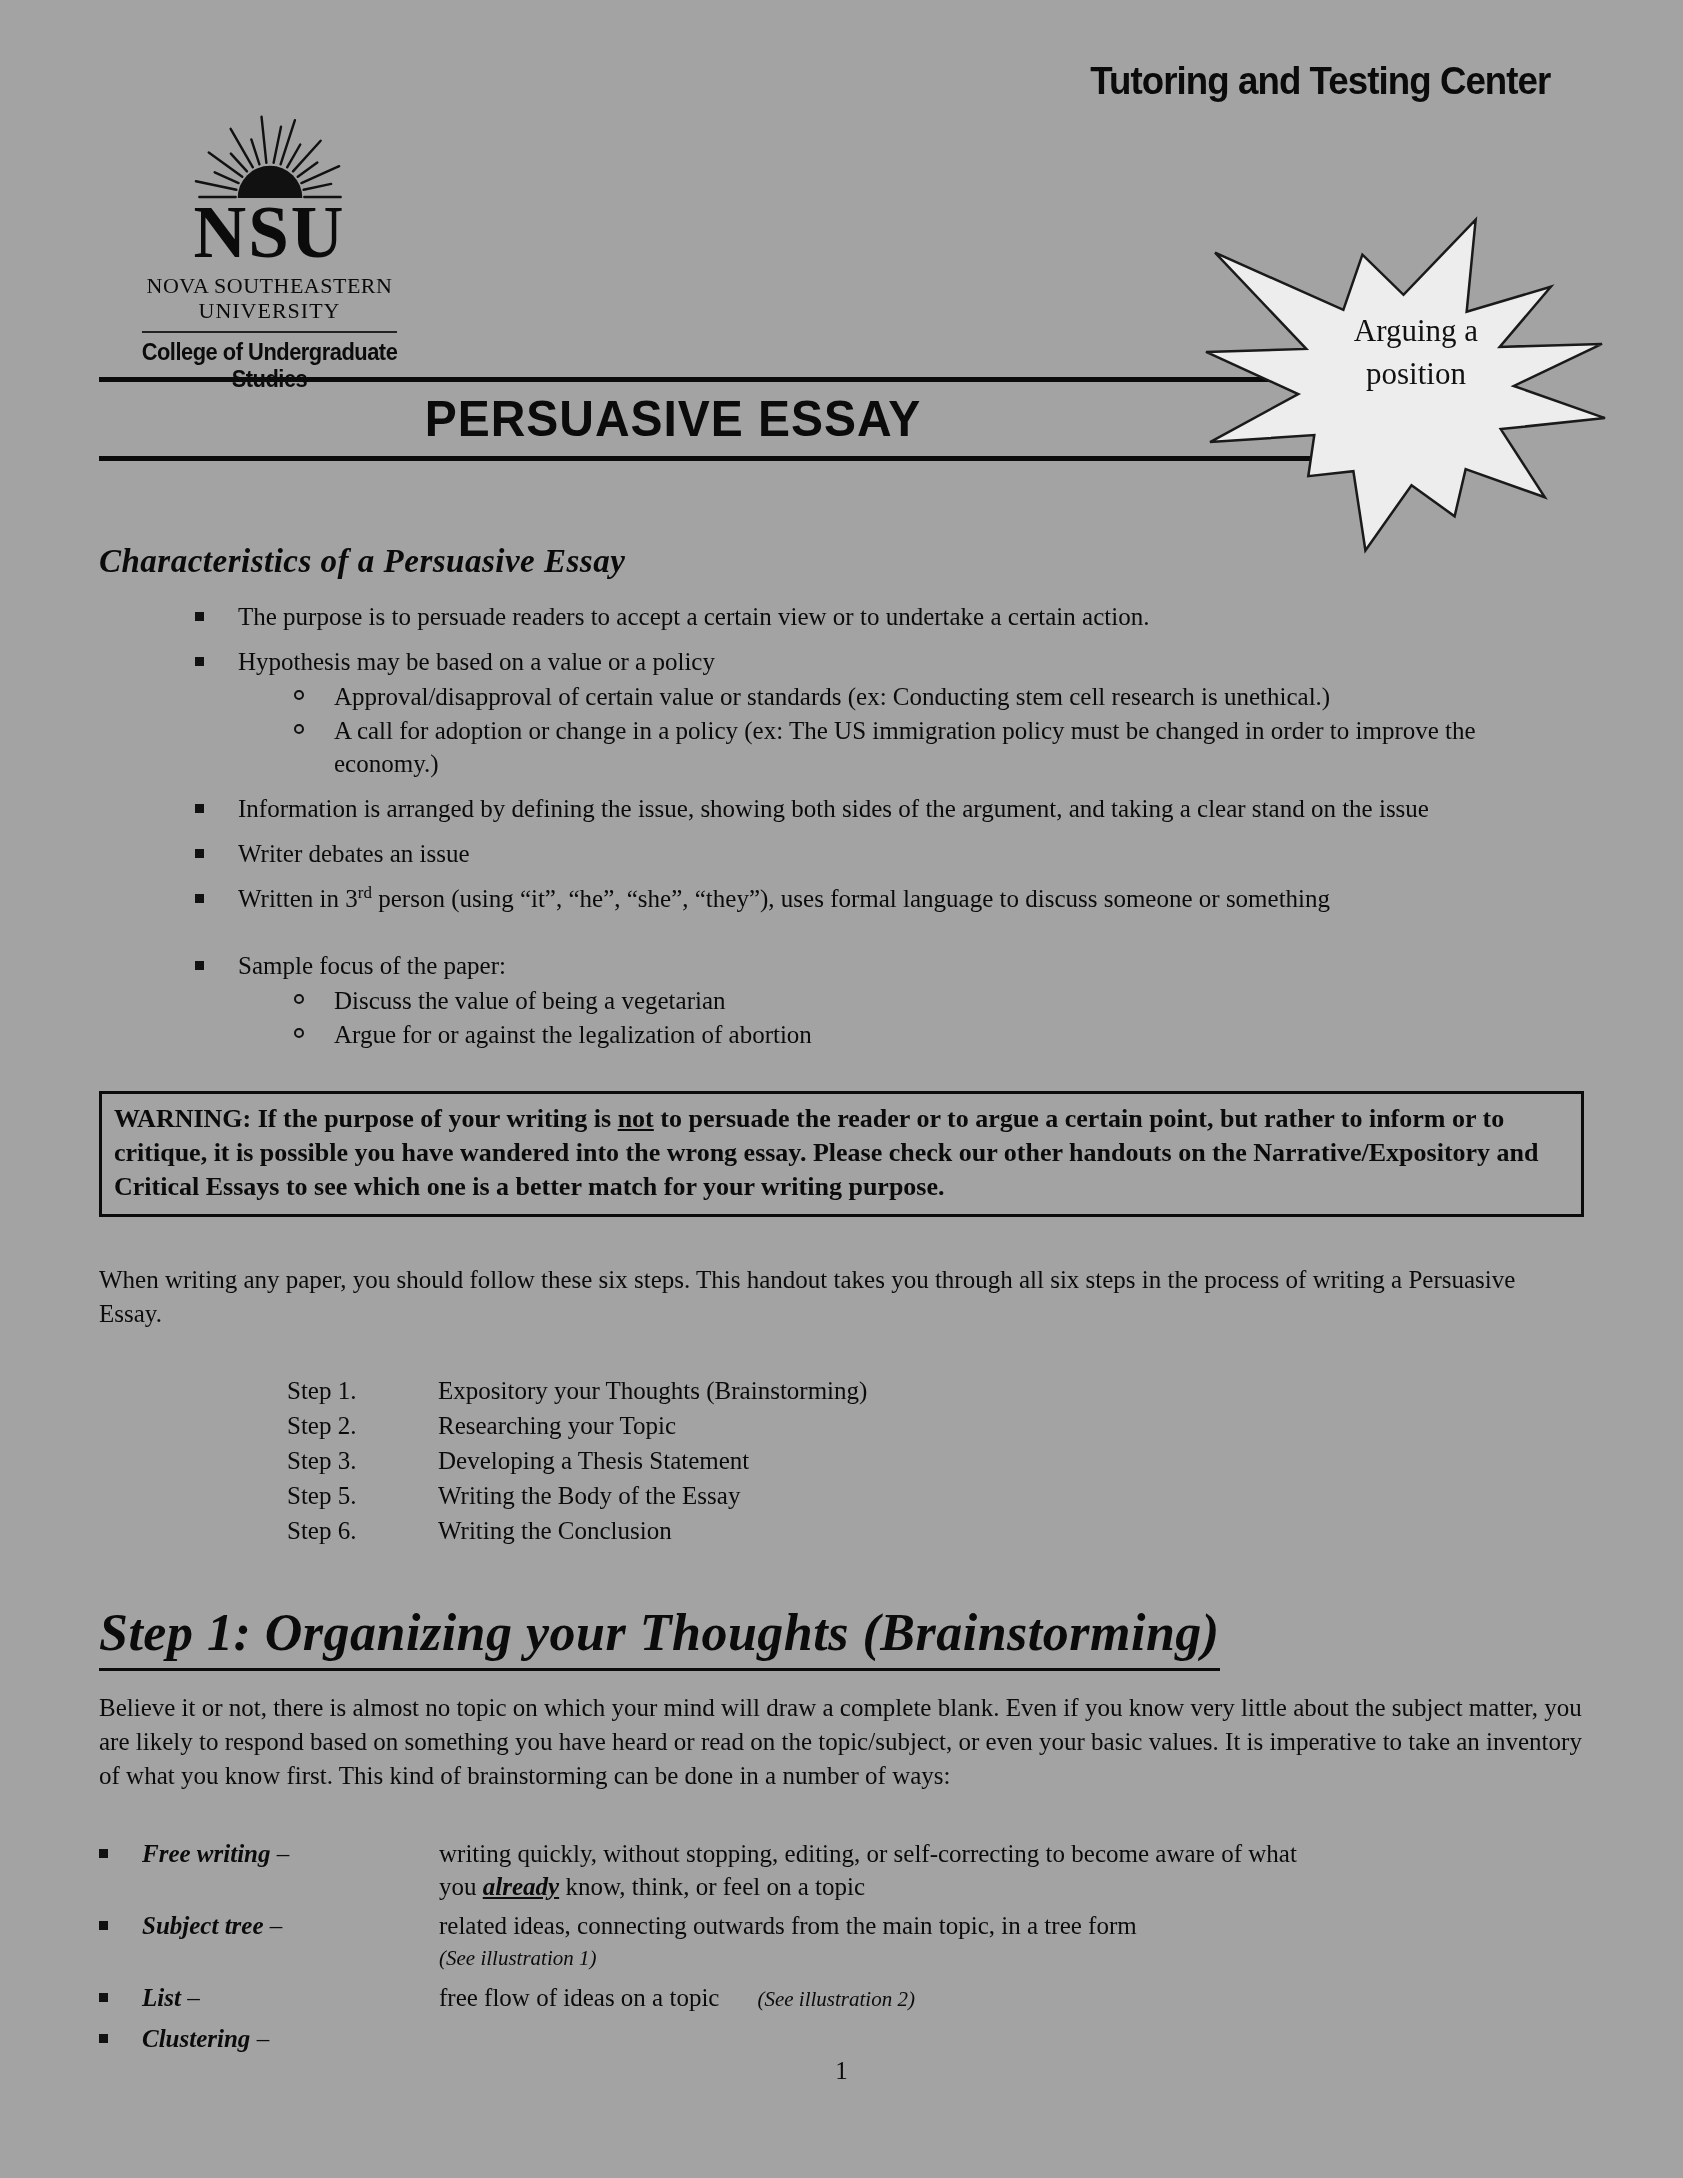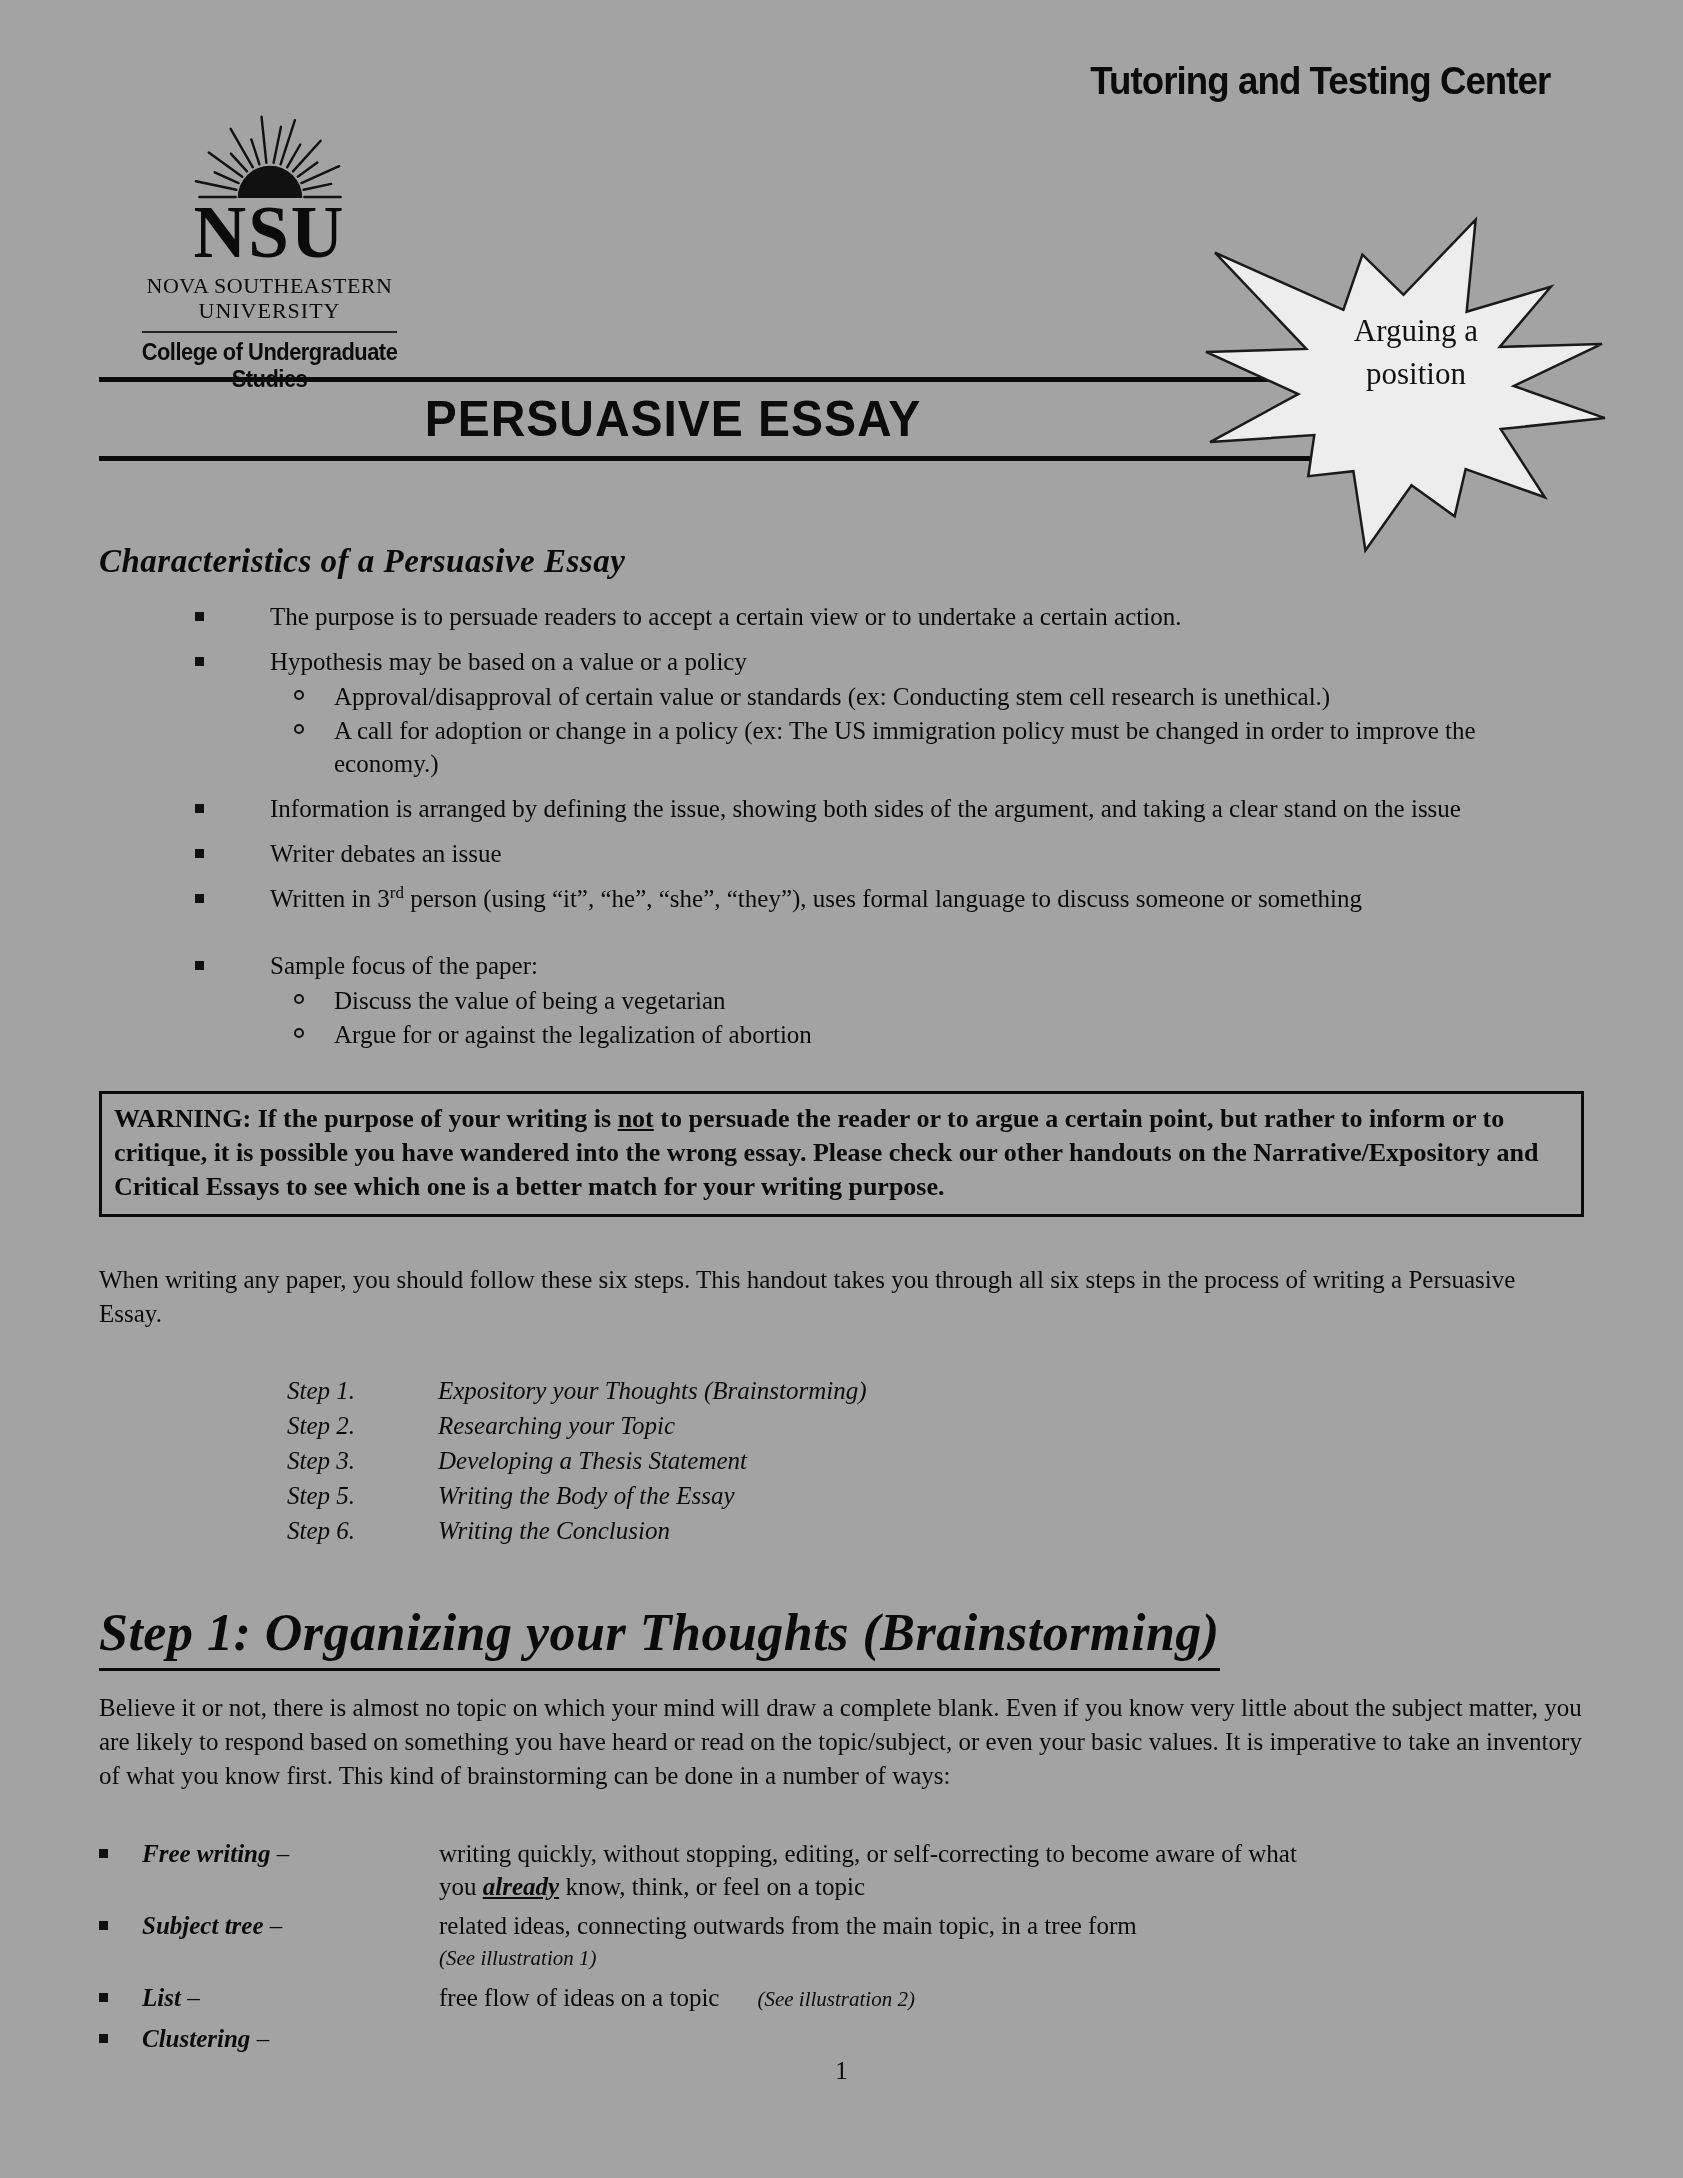--- a/index.html
+++ b/index.html
@@ -33,40 +33,40 @@
   .burst{position:absolute;left:1188px;top:208px;width:431px;height:364px;z-index:3;}
   .burst svg{position:absolute;left:0;top:0;}
   .burst-text{position:absolute;left:30px;top:101px;width:396px;text-align:center;
     font-size:31px;line-height:43px;color:#111;}
 
   
   .content{position:absolute;left:99px;top:543px;width:1485px;}
   .h-char{font-size:33px;font-weight:bold;font-style:italic;letter-spacing:0.5px;margin:0 0 20px 0;}
 
   .blist{font-size:25px;line-height:33px;}
-  .bullet-item{display:flex;margin:12px 0 2px 96px;gap:32px;}
+  .bullet-item{display:flex;margin:12px 0 2px 96px;}
   .sq{flex:0 0 43px;position:relative;}
   .sq::before{content:"";position:absolute;left:0;top:12px;width:9px;height:9px;background:#111;}
   .sub-item{display:flex;margin:1px 0 1px 195px;}
   .circ{flex:0 0 40px;position:relative;}
   .circ::before{content:"";position:absolute;left:0;top:10px;width:10px;height:10px;
     border:2px solid #111;border-radius:50%;box-sizing:border-box;}
   .bt{flex:1;}
   .space-before{margin-top:34px;}
   sup{font-size:17px;vertical-align:super;line-height:0;}
 
   
   .warning{border:3px solid #0b0b0b;margin-top:40px;padding:8px 14px 10px 12px;
     font-weight:bold;font-size:26px;line-height:34px;}
   .uline{text-decoration:underline;}
 
   .para{font-size:25px;line-height:34px;margin-top:46px;}
 
   
-  .steps{margin:42px 0 0 188px;font-size:25px;line-height:35px;font-style:italic;}
+  .steps{margin:42px 0 0 188px;font-size:25px;line-height:35px;}
   .step-row{display:flex;}
   .step-label{flex:0 0 151px;}
 
   
   .h-step{margin:55px 0 0 0;}
   .h-step span{display:inline-block;font-size:52px;font-weight:bold;font-style:italic;
     letter-spacing:0.5px;border-bottom:3px solid #0b0b0b;padding-bottom:6px;}
   .para2{font-size:25px;line-height:34px;margin-top:20px;}
 
   .methods{margin-top:44px;font-size:25px;line-height:33px;}

